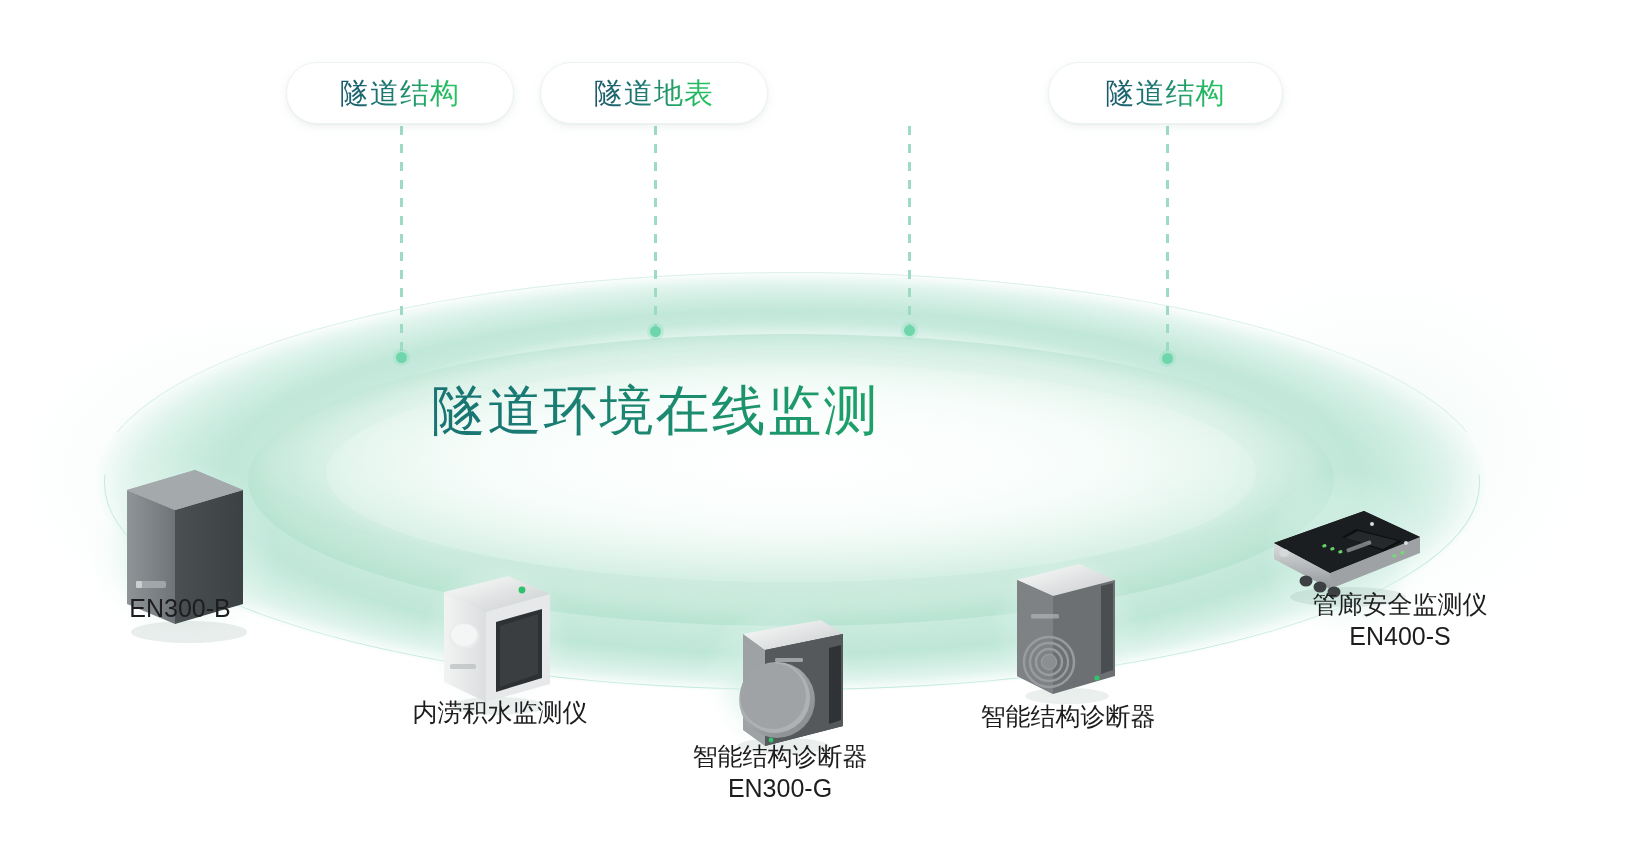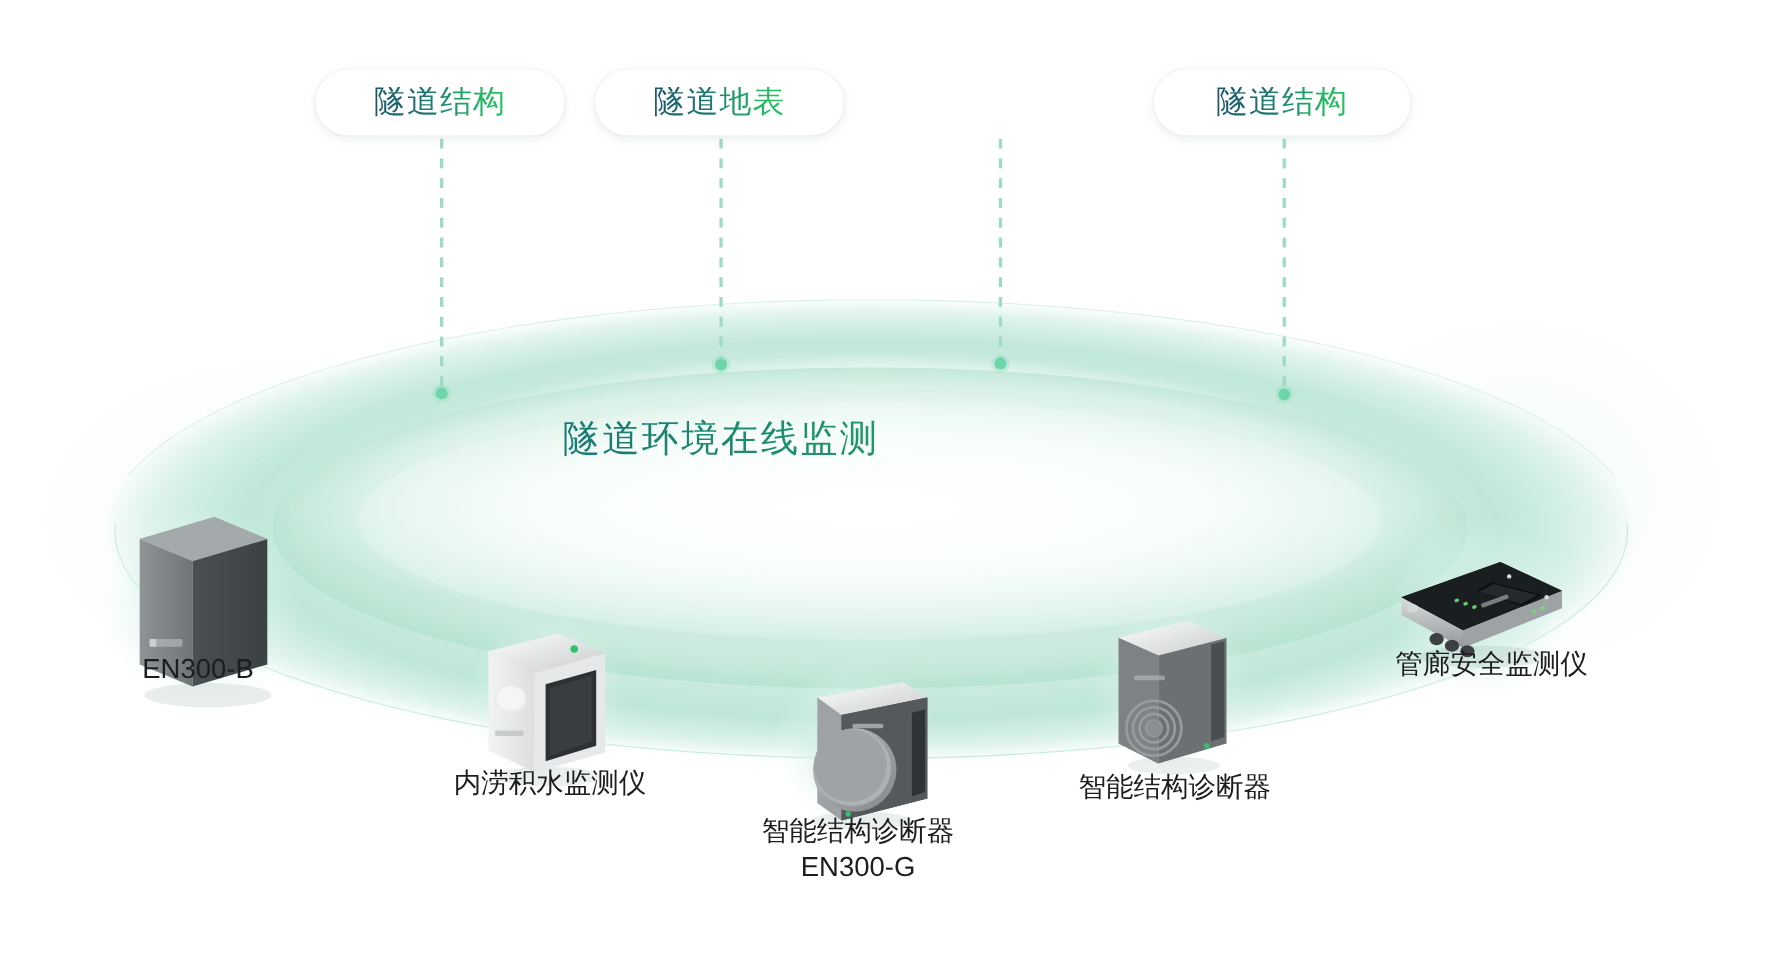--- a/index.html
+++ b/index.html
@@ -154,21 +154,21 @@
     clip-path: inset(0 0 62% 0);
   }
 
   
   .center-title {
     position: absolute;
     left: 0;
     top: 381px;
     width: 1311px;
     text-align: center;
-    font-size: 34px;
+    font-size: 54px;
     letter-spacing: 2px;
     line-height: 1.1;
     background: linear-gradient(92deg, #17546a 0%, #1a7a74 40%, #1faf64 76%, #24c162 100%);
     -webkit-background-clip: text;
     background-clip: text;
     color: transparent;
     -webkit-text-fill-color: transparent;
   }
 
   
@@ -509,17 +509,17 @@
       <rect x="140" y="59" width="4" height="3" rx="1" transform="rotate(-18 140 59)"></rect>
     </g>
     <rect x="86" y="56" width="26" height="4" rx="1.5" fill="#c6cacb" opacity=".55" transform="rotate(-20 86 56)"></rect>
     <ellipse cx="24" cy="60" rx="5" ry="4" fill="#d6d9da"></ellipse>
     <ellipse cx="46" cy="88" rx="6.5" ry="5.5" fill="#3c4042"></ellipse>
     <ellipse cx="60" cy="94" rx="6.5" ry="5.5" fill="#3c4042"></ellipse>
     <ellipse cx="74" cy="99" rx="6.5" ry="5.5" fill="#3c4042"></ellipse>
     <circle cx="112" cy="31" r="2" fill="#d9dcdd"></circle>
     <circle cx="146" cy="50" r="2" fill="#d9dcdd"></circle>
   </svg></div>
-        <div class="node-caption" style="left: 1156px; top: 588px; width: 400px;"><span>管廊安全监测仪</span></div>
+        <div class="node-caption" style="left: 1200px; top: 588px; width: 400px;"><span>管廊安全监测仪</span><span class="model">EN400-S</span></div>
       </div>
     </div>
 
 </div>
 
 </body></html>

